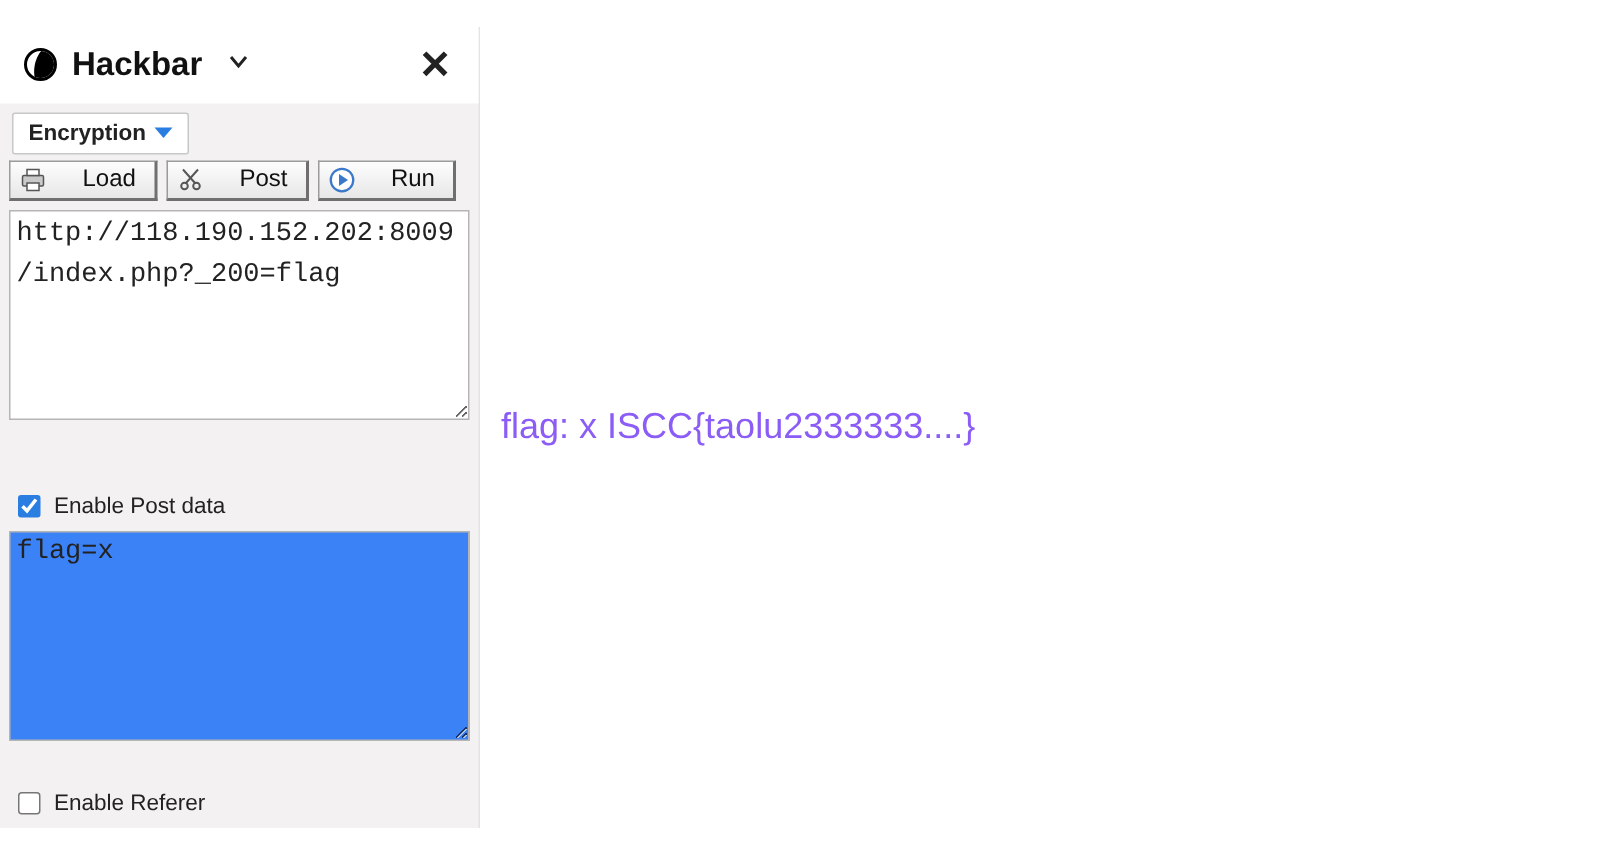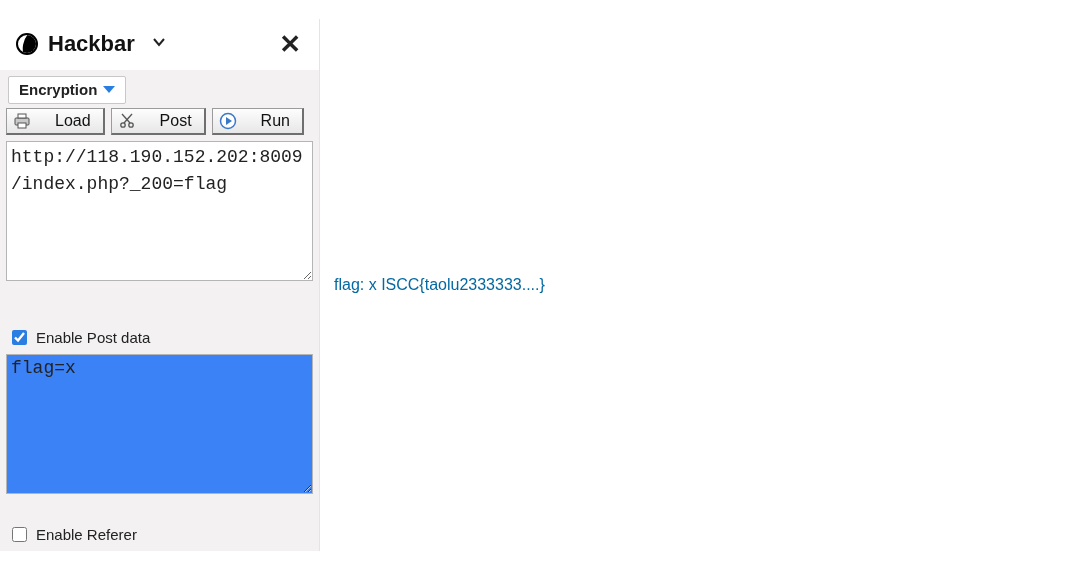--- a/index.html
+++ b/index.html
@@ -1,20 +1,20 @@
 <!DOCTYPE html>
 <html><head>
 <meta charset="utf-8">
 <style>
   * { box-sizing: border-box; }
   html, body { margin:0; padding:0; font-family: Arial, Helvetica, sans-serif; background:#fff; }
   .app { display:flex; width:960px; height:569px;align-items:center; }
   .sidebar { width:320px; background:#f3f1f2; border-right:1px solid #e4e4e4; padding:0; }
   .content { flex:1; background:#fff; padding:6px 14px; }
-  .flag-text { font-size:16px; color:#0369a1; }
+  .flag-text { font-size:24px; color:#8b5cf6; }
   
   .hb-header { display:flex; align-items:center; padding:10px 14px 10px 16px; background:#fff; }
   .hb-logo-wrap { display:flex; align-items:center; gap:10px; }
   .hb-logo { width:22px; height:22px; border-radius:50%; border:2px solid #000; position:relative; overflow:hidden; }
   .hb-logo::before { content:""; position:absolute; right:-3px; top:-3px; width:16px; height:28px; background:#000; border-radius:50% 0 0 50%; transform:rotate(10deg);}
   .hb-title { font-size:22px; font-weight:600; color:#111; }
   .hb-chevron { margin-left:6px; }
   .hb-spacer { flex:1; }
   .hb-close { font-size:26px; font-weight:600; cursor:pointer; padding:0 4px; color:#222; }
   

